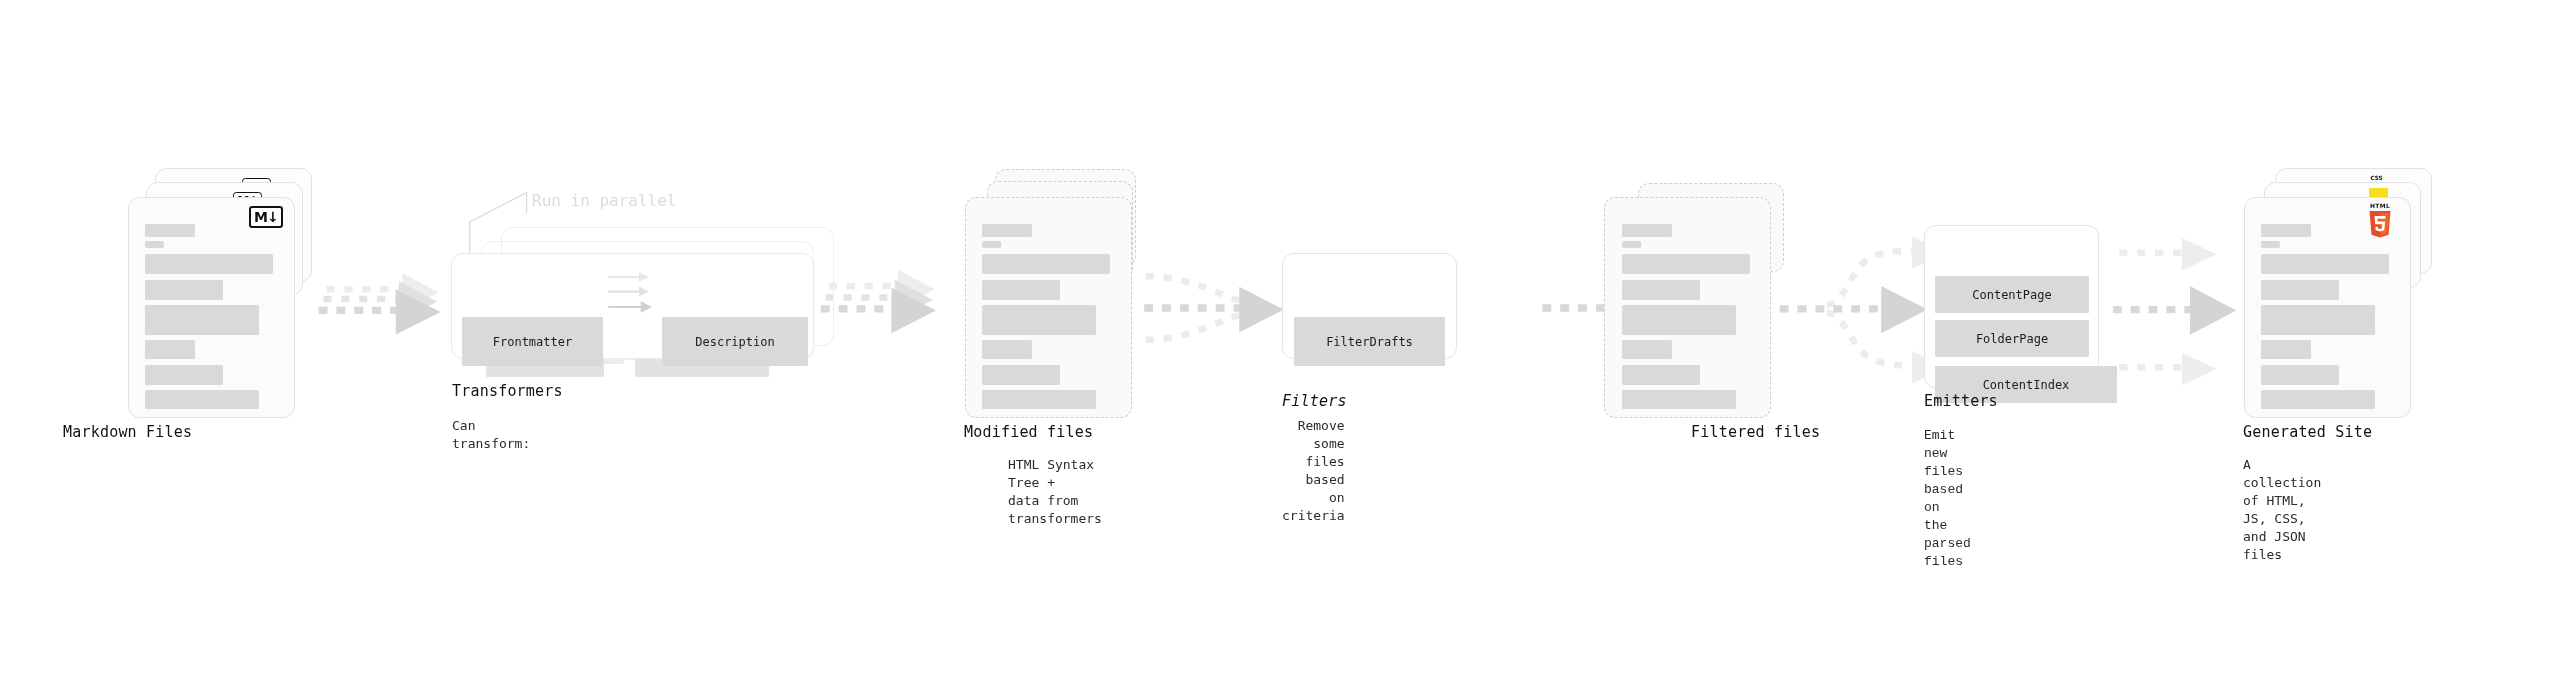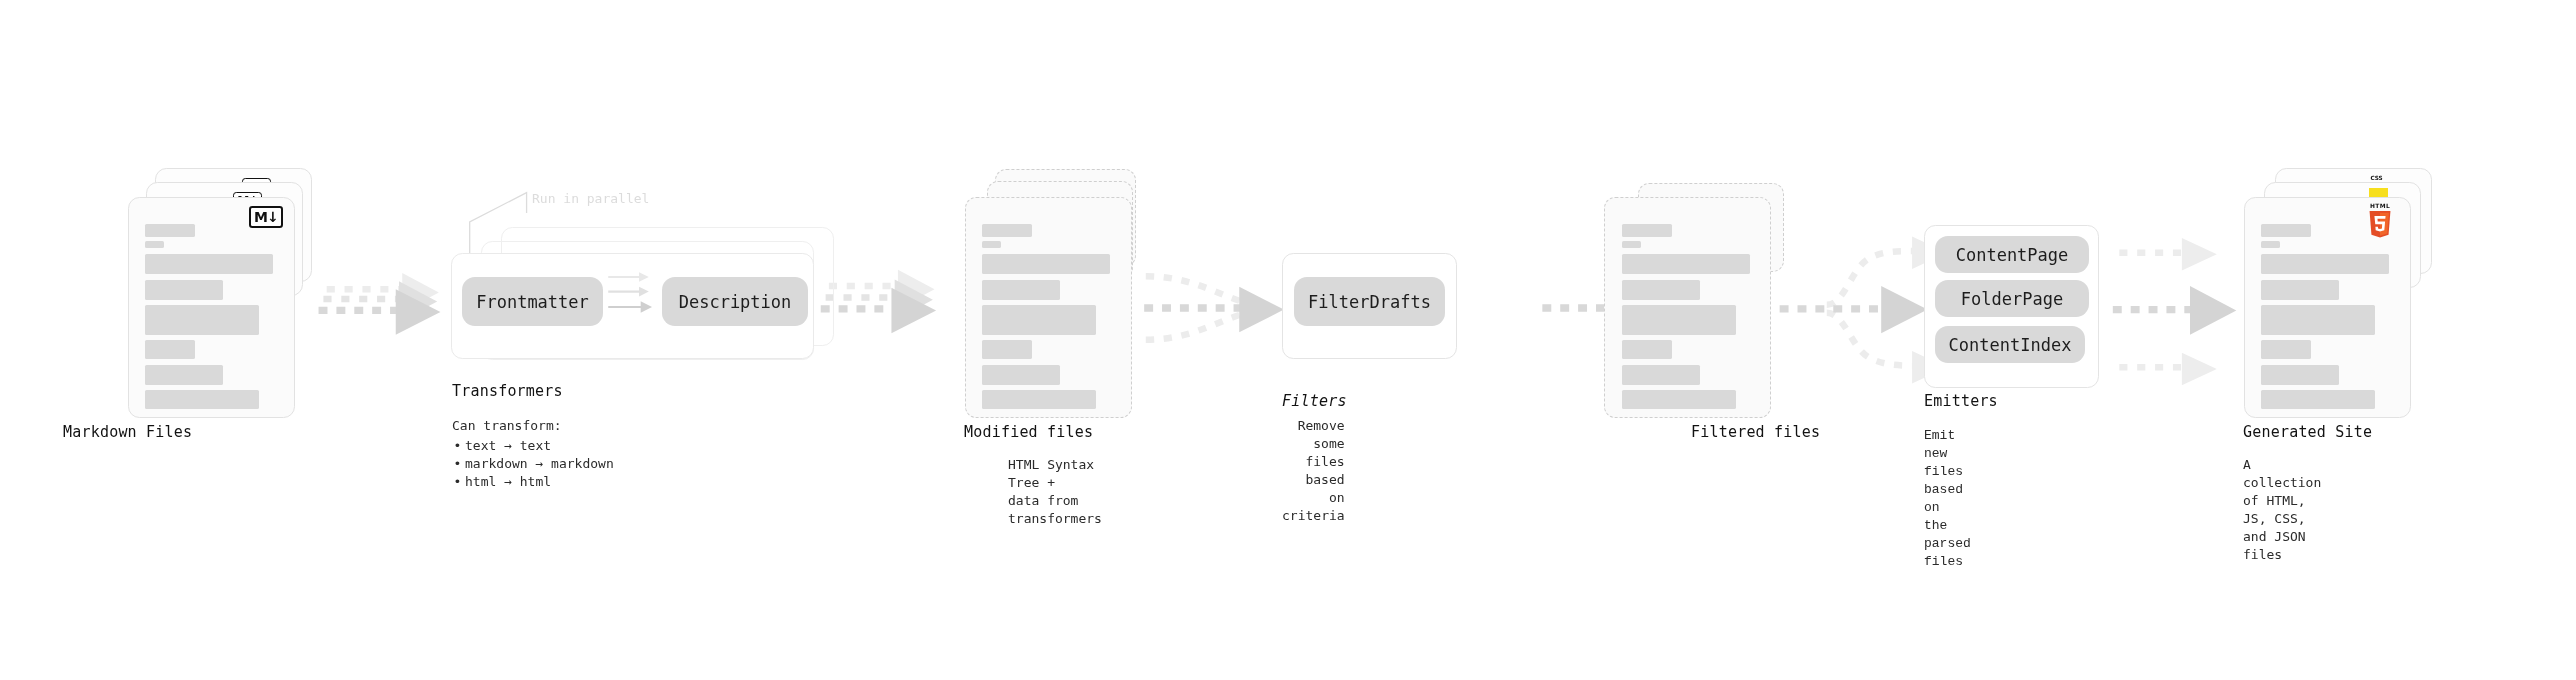--- a/index.html
+++ b/index.html
@@ -51,39 +51,40 @@
 
   
   .groupbox{
     position:absolute;box-sizing:border-box;
     border:1.3px solid #e4e4e4;
     border-radius:11.4px;background:#ffffff;
   }
   .groupbox.faint{border-color:#efefef;background:transparent;}
   .pill{
     position:absolute;box-sizing:border-box;
-    background:#d9d9d9;border-radius:13px;
+    background:#d9d9d9;border-radius:1px;
     display:flex;align-items:center;justify-content:center;
-    font-size:17px;color:#1d1d1d;white-space:nowrap;
+    font-size:12px;color:#1d1d1d;white-space:nowrap;
     font-family:"DejaVu Sans Mono","Liberation Mono",monospace;
+    margin-top:40px;
   }
   .pill.faint1{background:#e2e2e2;color:transparent;}
   .pill.faint2{background:#ececec;color:transparent;}
 
   
   .title{
     position:absolute;white-space:nowrap;
     font-size:15px;color:#121212;letter-spacing:0.2px;
   }
   .subtitle{
     position:absolute;
     font-size:13px;line-height:18px;color:#2b2b2b;white-space:pre-line;
   }
   .runlabel{
-    position:absolute;font-size:13px;color:#dcdcdc;white-space:nowrap;
+    position:absolute;font-size:16px;color:#dcdcdc;white-space:nowrap;
   }
   .bullets{position:absolute;font-size:13px;line-height:18px;color:#2b2b2b;}
   .bullets .hdr{margin:0 0 1.6px 0;}
   .bullets ul{margin:0;padding-left:13px;list-style:none;}
   .bullets li{position:relative;white-space:nowrap;}
   .bullets li:before{content:"\2022";position:absolute;left:-11.4px;color:#2b2b2b;}
 
   svg.overlay{position:absolute;left:0;top:0;width:2576px;height:681px;pointer-events:none;}
 </style>
 </head>
@@ -208,25 +209,20 @@
       <g stroke="#cfcfcf" stroke-width="2.6" fill="none">
         <line x1="4" y1="48" x2="47" y2="48"></line>
       </g>
       <polygon points="44,41 58,48 44,55" fill="#cfcfcf"></polygon>
     </svg>
 
     <div class="title" style="left:452px;top:382px;">Transformers</div>
 
     <div class="bullets" style="left:452px;top:417px;">
       <div class="hdr">Can transform:</div>
-      <ul>
-        <li>text → text</li>
-        <li>markdown → markdown</li>
-        <li>html → html</li>
-      </ul>
     </div>
   </div>
 
   <div class="node">
     <div class="filecard dashed" style="left:995px;top:169px;width:141px;height:98px;"></div>
     <div class="filecard dashed" style="left:987px;top:181px;width:146px;height:98px;"></div>
     <div class="filecard dashed" style="left:965px;top:197px;width:167px;height:221px;"></div>
 
     <div class="skel" style="left:982px;top:224px;width:50px;height:13px;"></div>
     <div class="skel" style="left:982px;top:241px;width:18.7px;height:6.5px;"></div>
@@ -264,21 +260,21 @@
     <div class="skel" style="left:1622px;top:365px;width:78px;height:19.5px;"></div>
     <div class="skel" style="left:1622px;top:390px;width:114px;height:18.7px;"></div>
 
     <div class="title" style="left:1681px;top:423px;margin-left:10px;">Filtered files</div>
   </div>
 
   <div class="node">
     <div class="groupbox" style="left:1924px;top:225px;width:175px;height:163px;"></div>
     <div class="pill" style="left:1935px;top:236px;width:154px;height:37px;">ContentPage</div>
     <div class="pill" style="left:1935px;top:280px;width:154px;height:37px;">FolderPage</div>
-    <div class="pill" style="left:1935px;top:326px;width:150px;height:37px;">ContentIndex</div>
+    <div class="pill" style="left:1935px;top:326px;width:182px;height:37px;">ContentIndex</div>
 
     <div class="title" style="left:1924px;top:392px;">Emitters</div>
     <div class="subtitle" style="left:1924px;top:427px;font-family:Liberation Mono, monospace;">Emit new files based on
 the parsed files</div>
   </div>
 
   <div class="node">
 
     <div class="filecard ghost" style="left:2275px;top:168px;width:157px;height:106px;"></div>
     <div class="css-badge" style="left:2366px;top:175px;width:21px;">

